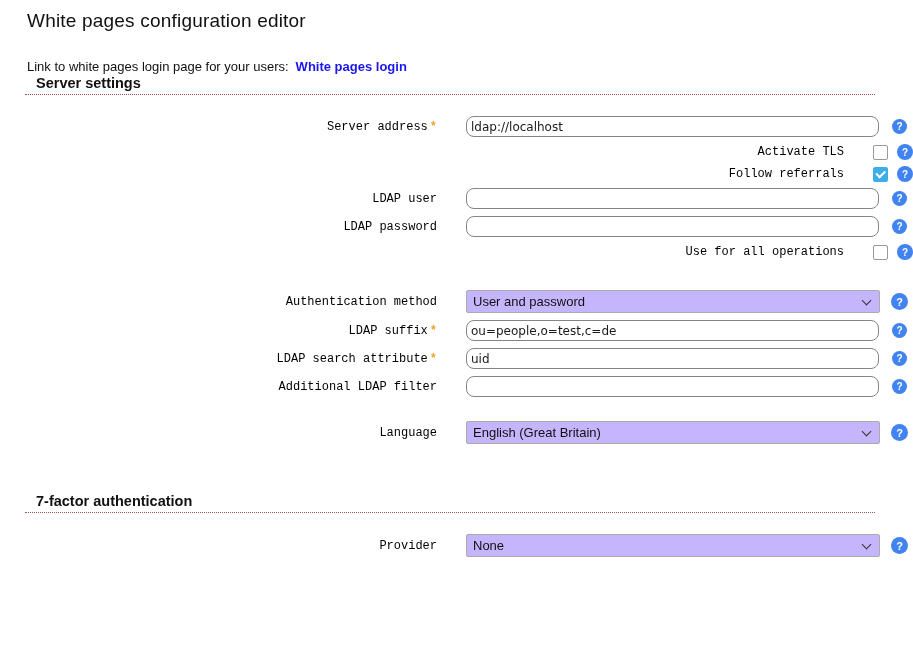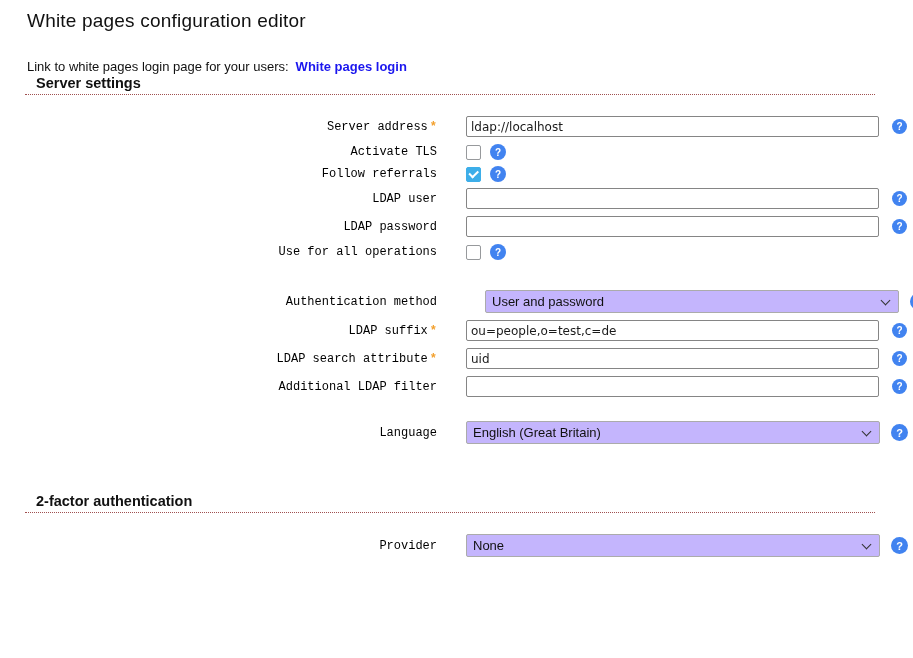--- a/index.html
+++ b/index.html
@@ -45,22 +45,22 @@
   }
   .sh-server { }
   .sh-2fa { margin-top: 48px; }
   .form-area { margin-top: 21px; }
   .row {
     display: flex;
     align-items: center;
     margin-left: 25px;
     margin-bottom: 7px;
   }
-  .row.cb-row { margin-bottom: 6px; }
-  .row.gap-auth { margin-top: 30px; gap: 19px; }
+  .row.cb-row { margin-bottom: 6px; justify-content: flex-end; }
+  .row.gap-auth { margin-top: 30px; }
   .row.gap-lang { margin-top: 24px; }
   .label-cell {
     width: 412px;
     text-align: right;
     font-size: 12px;
     color: #000000;
     flex: none;
     font-family: Liberation Mono, monospace;
   }
   .req {
@@ -71,21 +71,21 @@
   .field-cell {
     margin-left: 29px;
     display: flex;
     align-items: center;
     flex: none;
   }
   input.txt {
     width: 403px;
     height: 17px;
     border: 1px solid #858585;
-    border-radius: 2px;
+    border-radius: 8px;
     font-family: "DejaVu Sans", sans-serif;
     font-size: 12px;
     color: #1a1a1a;
     padding: 1px 4px;
     outline: none;
     background: #ffffff;
   }
   .cb {
     width: 13px;
     height: 13px;
@@ -261,21 +261,21 @@
           <span>English (Great Britain)</span>
           <span class="chev"></span>
         </div>
         <span class="help lg">?</span>
       </div>
     </div>
 
   </div>
 
   <div class="section-header sh-2fa">
-    <span class="section-title">2-factor authentication</span>
+    <span class="section-title">7-factor authentication</span>
   </div>
 
   <div class="form-area">
     <div class="row">
       <div class="label-cell"><span>Provider</span></div>
       <div class="field-cell">
         <div class="sel">
           <span>None</span>
           <span class="chev"></span>
         </div>

